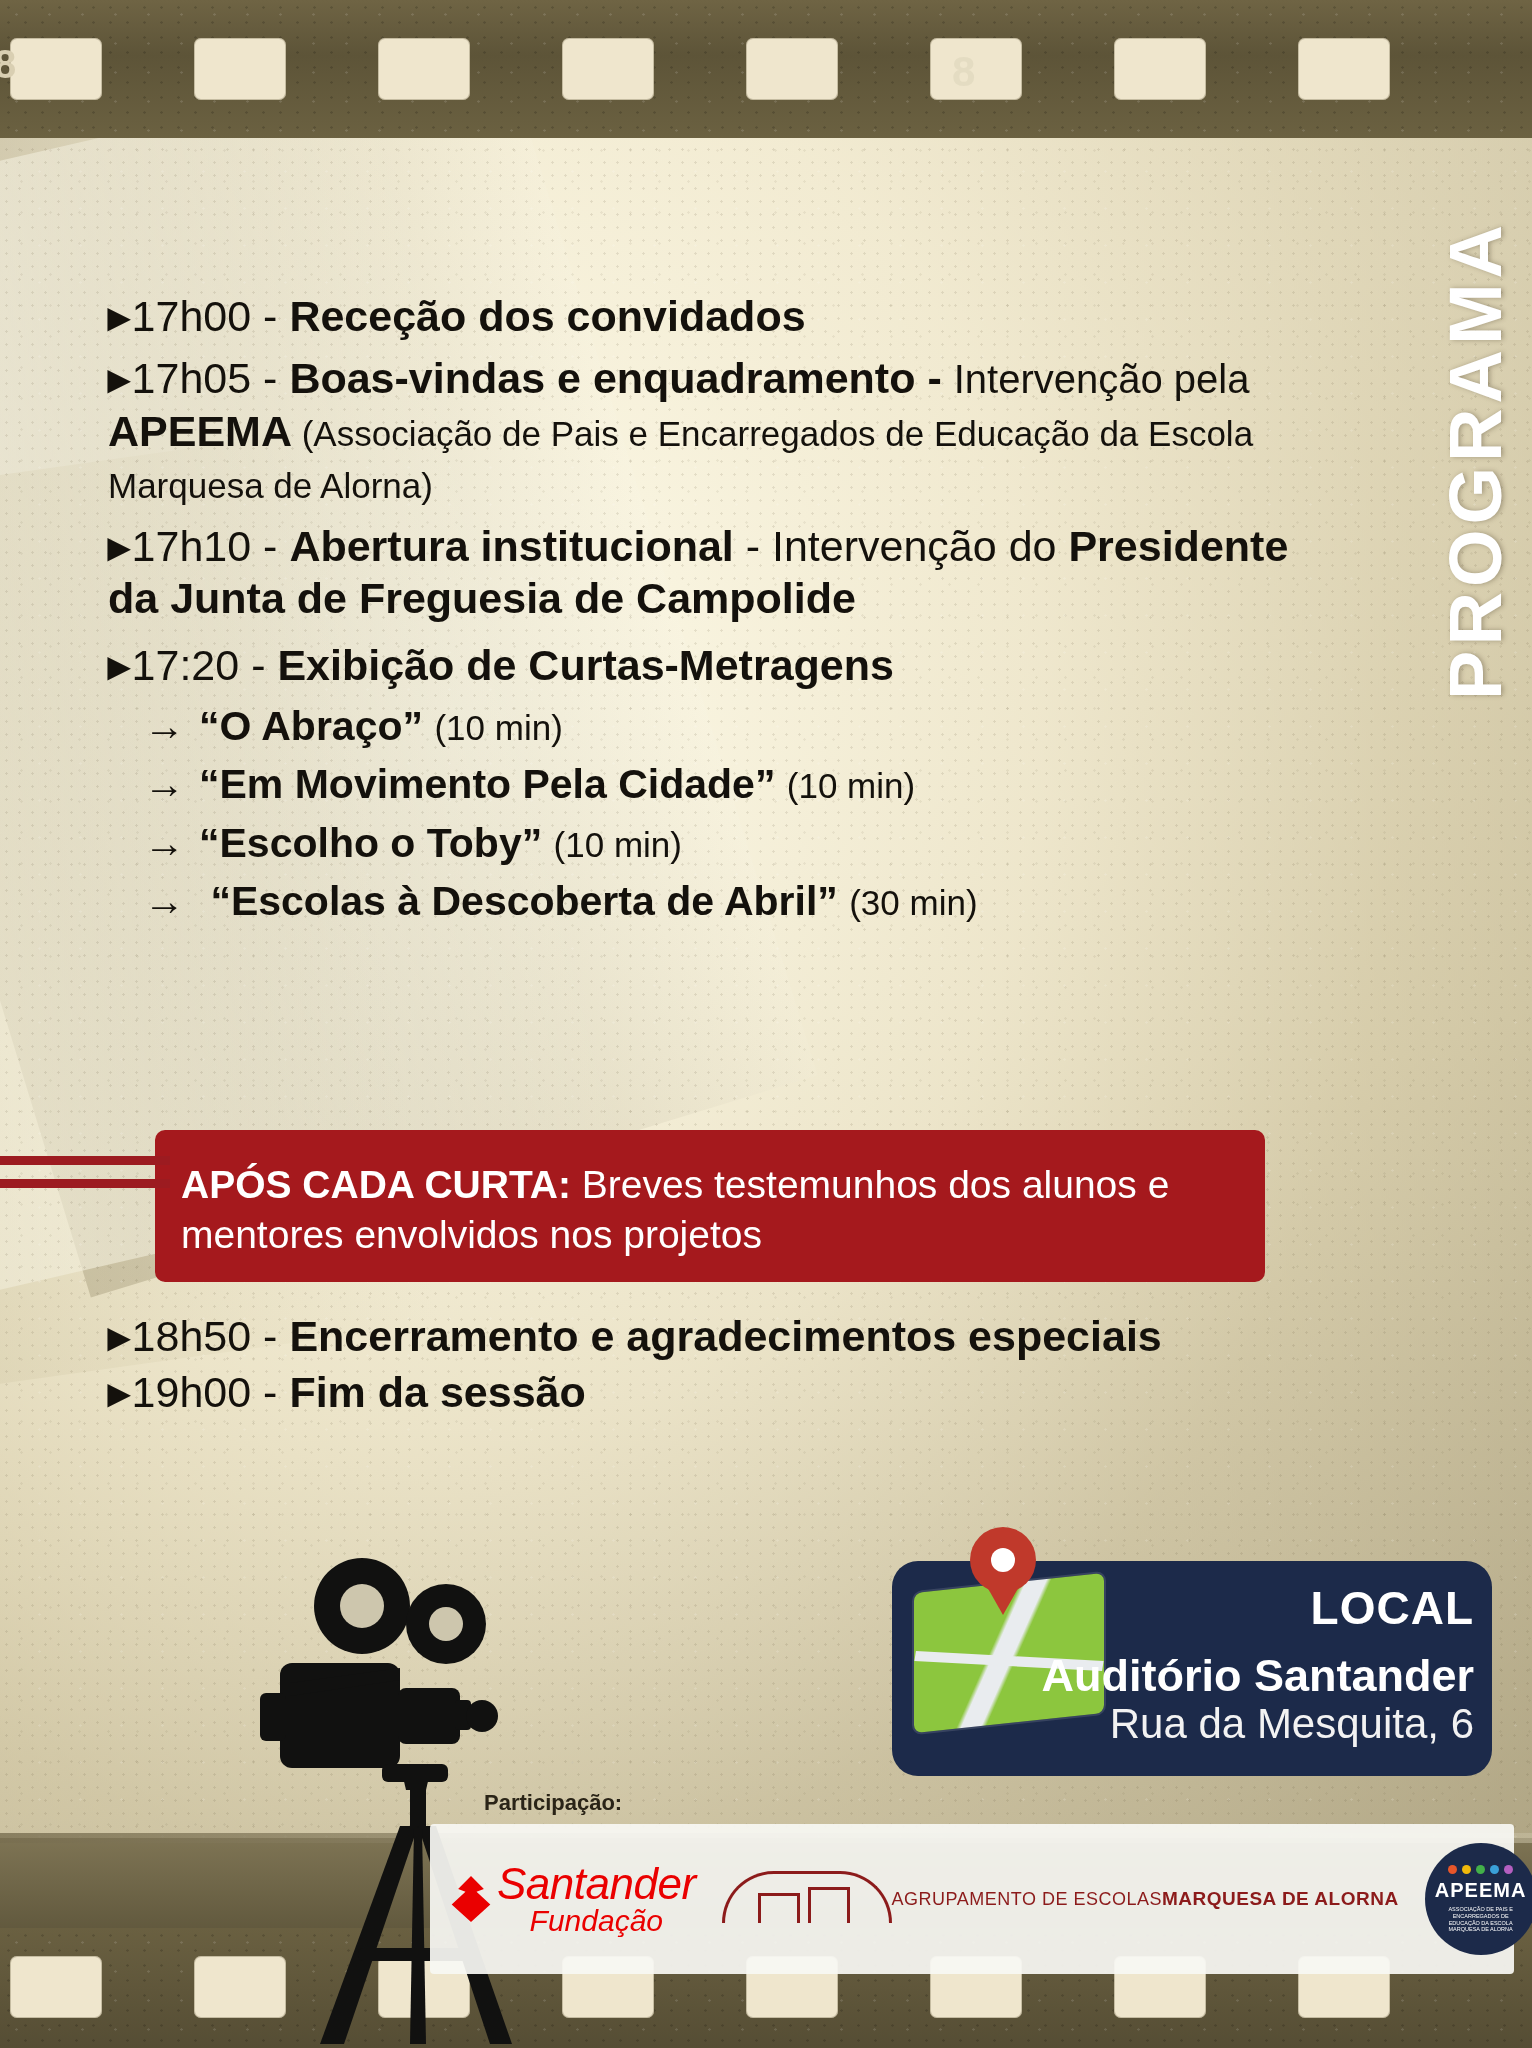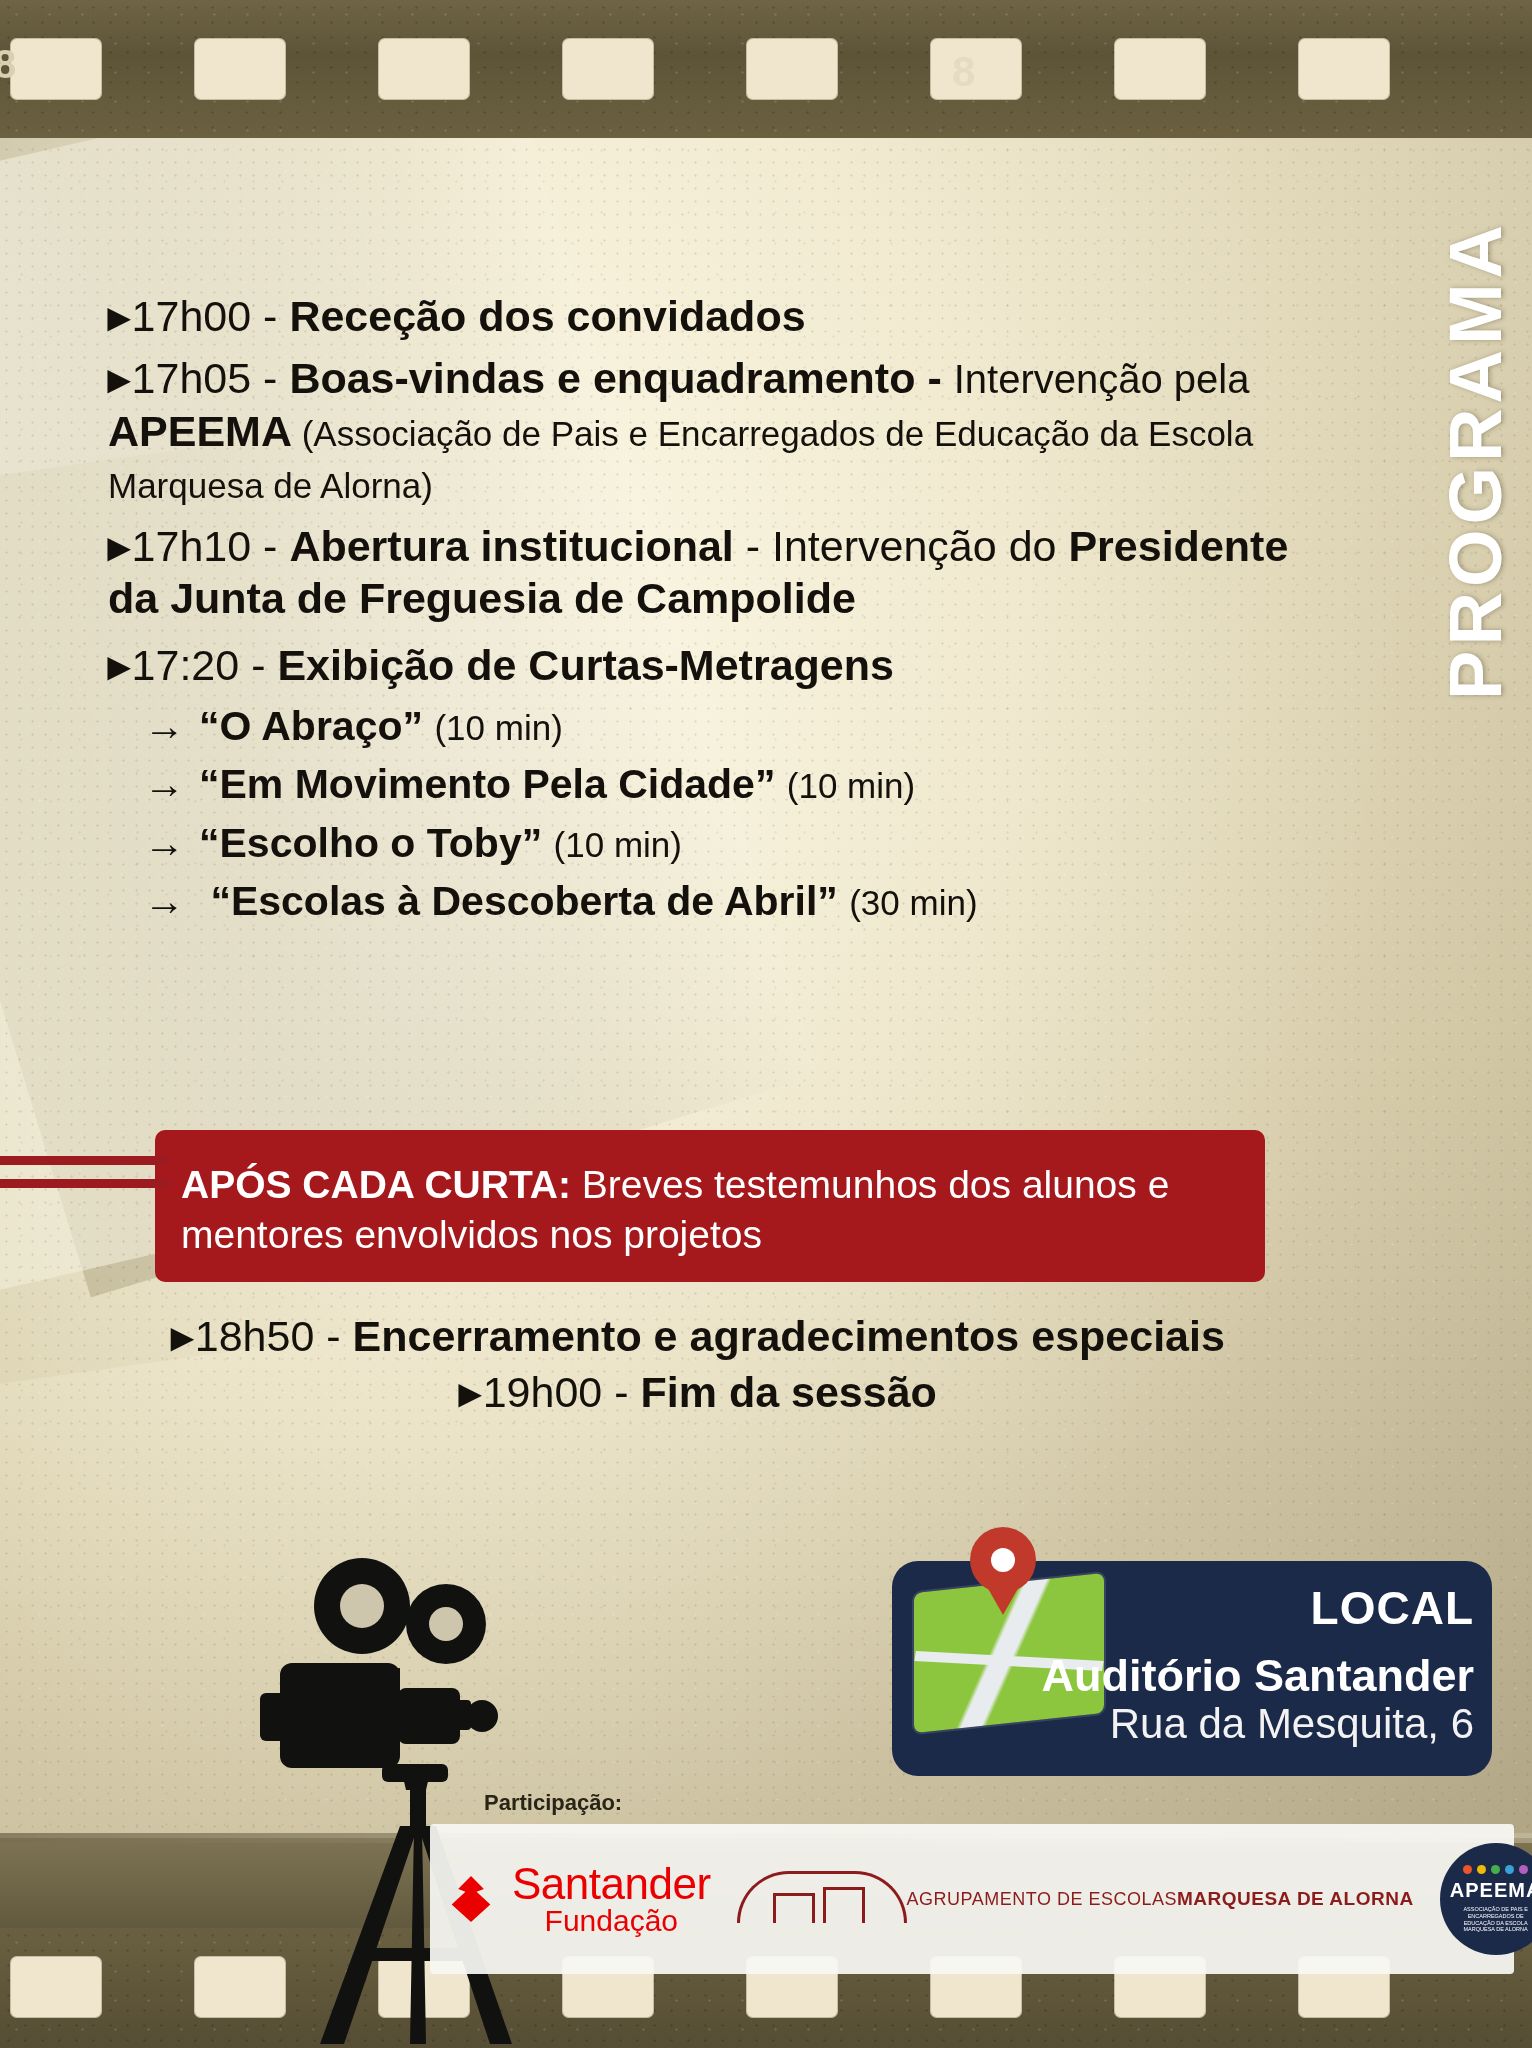--- a/index.html
+++ b/index.html
@@ -121,21 +121,21 @@
     background: #a5191d;
     color: #fff;
     border-radius: 10px;
     padding: 30px 26px 22px 26px;
     font-size: 39px;
     line-height: 1.28;
     width: 1110px;
   }
   #banner b { font-weight: 700; }
 
-  #closing { position: absolute; left: 108px; top: 1310px; width: 1180px; color: #14110c; text-align: center; }
+  #closing { position: absolute; left: 108px; top: 1310px; width: 1180px; color: #14110c; }
 
   
   #local {
     position: absolute; right: 40px; bottom: 272px;
     width: 600px; height: 215px;
     background: #1c2a4a;
     border-radius: 26px;
     color: #fff;
     overflow: visible;
   }
@@ -175,21 +175,21 @@
   
   #sponsors {
     position: absolute; left: 430px; bottom: 74px; right: 18px; height: 150px;
     background: rgba(248,247,243,0.93);
     border-radius: 4px;
     display: flex; align-items: center; gap: 26px;
     padding: 0 18px;
   }
   #part-label { position: absolute; left: 452px; bottom: 232px; font-size: 22px; font-weight: 700; color: #2a2417; margin-left: 32px; }
   .sp { display: flex; align-items: center; justify-content: center; flex: 0 0 auto; }
-  .sp-santander { gap: 18px; }
+  .sp-santander { gap: 3px; font-style: italic; }
   .flame {
     width: 46px; height: 46px; background: #ea0000;
     clip-path: polygon(50% 0%, 78% 28%, 62% 34%, 92% 62%, 50% 100%, 8% 62%, 38% 34%, 22% 28%);
   }
   .sant-txt { line-height: 1; }
   .sant-txt .n { font-size: 44px; color: #ea0000; font-weight: 400; letter-spacing: -.5px; }
   .sant-txt .f { font-size: 30px; color: #ea0000; font-weight: 400; text-align: center; }
 
   .sp-ae { text-align: right; color: #8c1b1b; }
   .sp-ae .ico { width: 170px; height: 52px; margin: 0 auto 4px auto; position: relative; }

